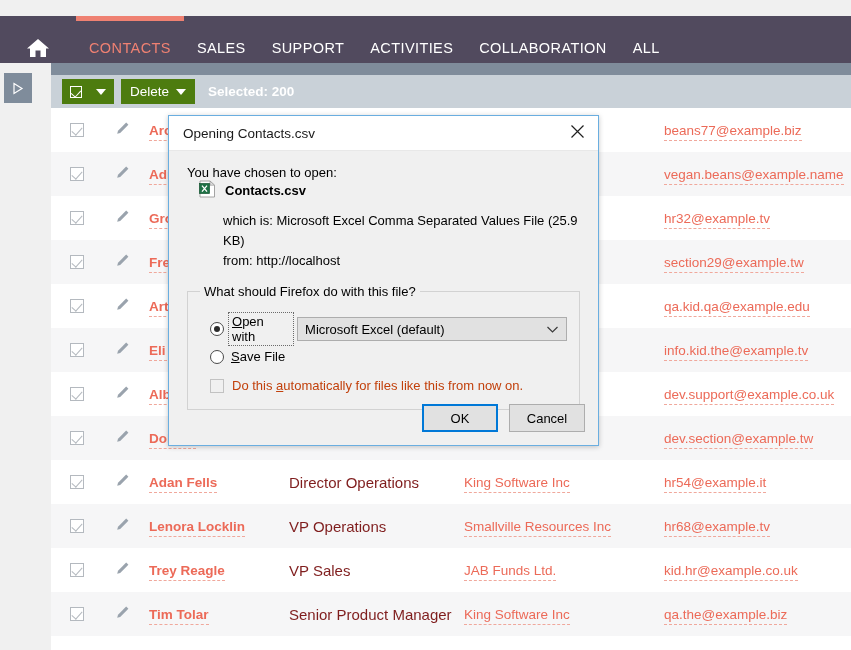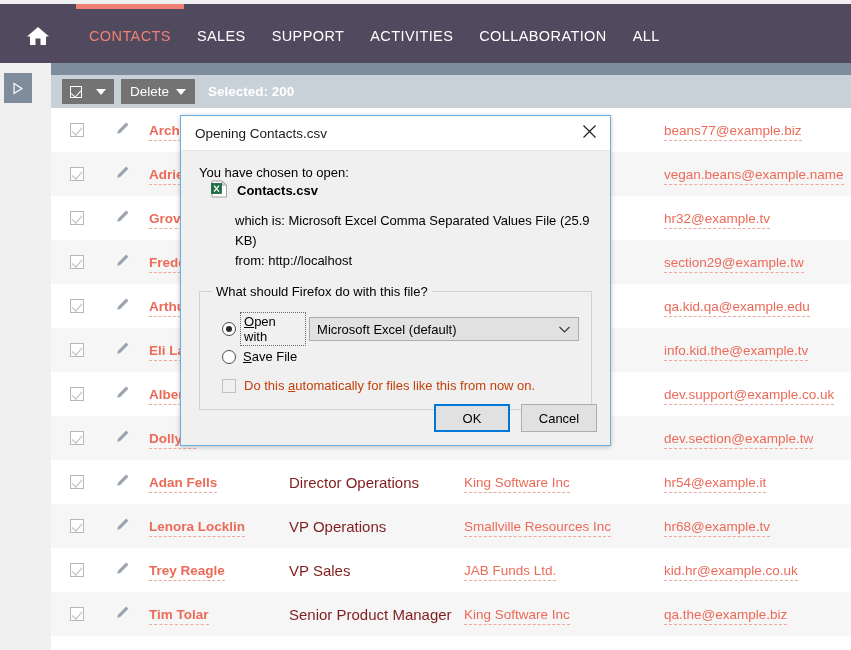--- a/index.html
+++ b/index.html
@@ -13,21 +13,21 @@
   }
   #app {
     position: relative;
     width: 851px; height: 650px;
     overflow: hidden;
     background: #f0f0f0;
   }
 
   
   .topnav {
-    position: absolute; left: 0; top: 4px;
+    position: absolute; left: 0; top: 16px;
     width: 851px; height: 63px;
     background: #514a5e;
     display: flex; align-items: center;
   }
   .home-wrap {
     width: 76px; height: 63px;
     display: flex; align-items: center; justify-content: center;
   }
   .home-icon svg { display: block; }
   .nav-items { display: flex; align-items: center; height: 63px; }
@@ -79,21 +79,21 @@
   }
   .toolbar {
     position: absolute; left: 0; top: 12px;
     width: 800px; height: 33px;
     background: #c9d1d8;
     display: flex; align-items: center;
     padding-left: 11px;
   }
   .tb-btn {
     height: 25px;
-    background: #737373;
+    background: #4d7c0f;
     color: #ffffff;
     font-size: 13.5px;
     display: flex; align-items: center;
     padding: 0 8px;
     cursor: pointer;
     margin-right: 7px;
   }
   .tb-btn .cbx {
     width: 12px; height: 12px;
     border: 1px solid #ffffff;
@@ -170,21 +170,21 @@
     border-bottom: 1px dashed #f0a89c;
     padding-bottom: 2px;
     cursor: pointer;
     white-space: nowrap;
   }
   .lnk.bold { font-weight: bold; }
 
   
   .modal {
     position: absolute;
-    left: 180px; top: 115px;
+    left: 168px; top: 115px;
     width: 431px; height: 331px;
     background: #f0f0f0;
     border: 1px solid #6aaee0;
     box-shadow: 0 1px 5px rgba(0,0,0,.22);
     font-size: 13px;
     color: #000000;
   }
   .modal-titlebar {
     height: 35px;
     background: #ffffff;

